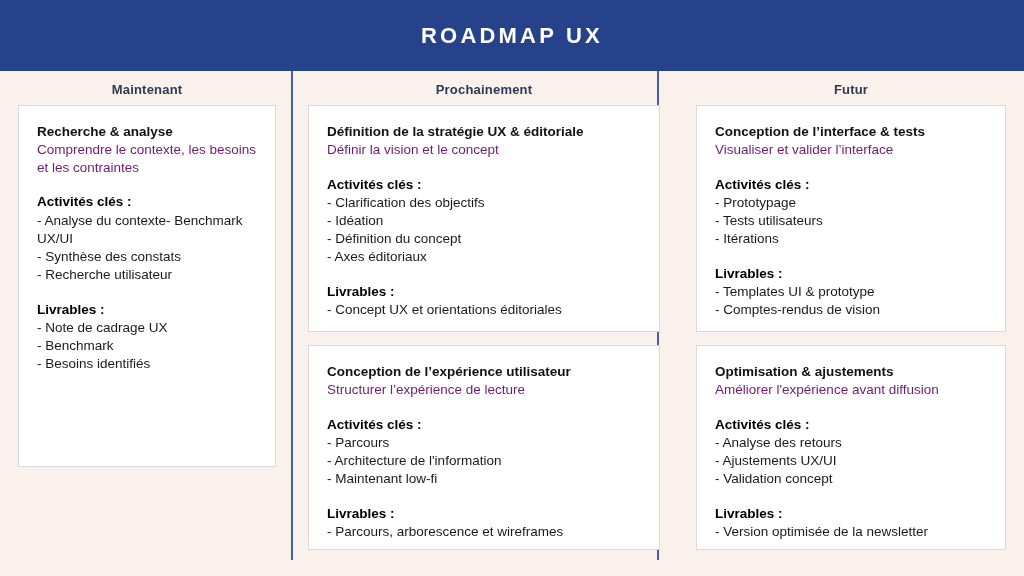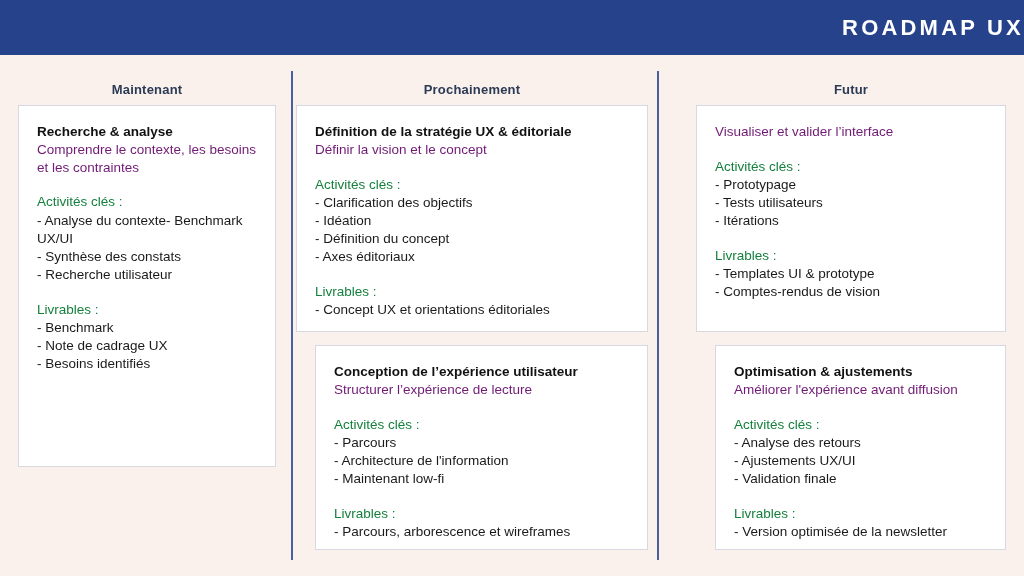--- a/index.html
+++ b/index.html
@@ -23,25 +23,25 @@
     height: 576px;
     background: #faf1ec;
   }
 
   
   .header-band {
     position: absolute;
     left: 0;
     top: 0;
     width: 1024px;
-    height: 55px;
+    height: 71px;
     background: #26428b;
     display: flex;
     align-items: center;
-    justify-content: flex-end;
+    justify-content: center;
   }
 
   .header-title {
     color: #ffffff;
     font-size: 22px;
     font-weight: bold;
     letter-spacing: 3.2px;
   }
 
   
@@ -53,21 +53,21 @@
     height: 519px;
   }
 
   .column {
     position: absolute;
     top: 0;
     height: 519px;
   }
 
   .col-now    { left: 18px;  width: 258px; }
-  .col-next   { left: 296px; width: 352px; }
+  .col-next   { left: 308px; width: 352px; }
   .col-future { left: 674px; width: 332px; padding-left: 22px; }
 
   .column-title {
     text-align: center;
     font-size: 13px;
     font-weight: bold;
     color: #2b3a55;
     margin-top: 25px;
     margin-bottom: 8px;
     letter-spacing: 0.2px;
@@ -91,43 +91,43 @@
     border: 1px solid #d6d9e0;
     padding: 17px 18px 16px 18px;
   }
 
   .col-now .card { height: 362px; }
 
   .col-next .card-a,
   .col-future .card-a { height: 227px; margin-bottom: 13px; }
 
   .col-next .card-b,
-  .col-future .card-b { height: 205px; margin-left: 19px; }
+  .col-future .card-b { height: 205px; }
 
   .card-title {
     font-size: 13.5px;
     font-weight: bold;
     color: #111111;
     line-height: 1.32;
   }
 
   .card-subtitle {
     font-size: 13.5px;
     color: #701a75;
     line-height: 1.32;
   }
 
   .section {
     margin-top: 17px;
   }
 
   .section-label {
     font-size: 13.5px;
-    font-weight: normal;
-    color: #15803d;
+    font-weight: bold;
+    color: #000000;
     line-height: 1.34;
   }
 
   .bullet-list {
     list-style: none;
   }
 
   .bullet-list li {
     font-size: 13.5px;
     color: #1a1a1a;
@@ -160,22 +160,22 @@
           <ul class="bullet-list">
             <li>- Analyse du contexte- Benchmark UX/UI</li>
             <li>- Synthèse des constats</li>
             <li>- Recherche utilisateur</li>
           </ul>
         </div>
 
         <div class="section">
           <div class="section-label">Livrables :</div>
           <ul class="bullet-list">
+            <li>- Note de cadrage UX</li>
             <li>- Benchmark</li>
-            <li>- Note de cadrage UX</li>
             <li>- Besoins identifiés</li>
           </ul>
         </div>
       </div>
     </div>
 
     <div class="column col-next">
       <div class="column-title">Prochainement</div>
 
       <div class="card card-a">
@@ -219,20 +219,21 @@
             <li>- Parcours, arborescence et wireframes</li>
           </ul>
         </div>
       </div>
     </div>
 
     <div class="column col-future">
       <div class="column-title">Futur</div>
 
       <div class="card card-a">
+        <div class="card-title">Conception de l’interface &amp; tests</div>
         <div class="card-subtitle">Visualiser et valider l’interface</div>
 
         <div class="section">
           <div class="section-label">Activités clés :</div>
           <ul class="bullet-list">
             <li>- Prototypage</li>
             <li>- Tests utilisateurs</li>
             <li>- Itérations</li>
           </ul>
         </div>
@@ -248,21 +249,21 @@
 
       <div class="card card-b">
         <div class="card-title">Optimisation &amp; ajustements</div>
         <div class="card-subtitle">Améliorer l'expérience avant diffusion</div>
 
         <div class="section">
           <div class="section-label">Activités clés :</div>
           <ul class="bullet-list">
             <li>- Analyse des retours</li>
             <li>- Ajustements UX/UI</li>
-            <li>- Validation finale</li>
+            <li>- Validation concept</li>
           </ul>
         </div>
 
         <div class="section">
           <div class="section-label">Livrables :</div>
           <ul class="bullet-list">
             <li>- Version optimisée de la newsletter</li>
           </ul>
         </div>
       </div>

